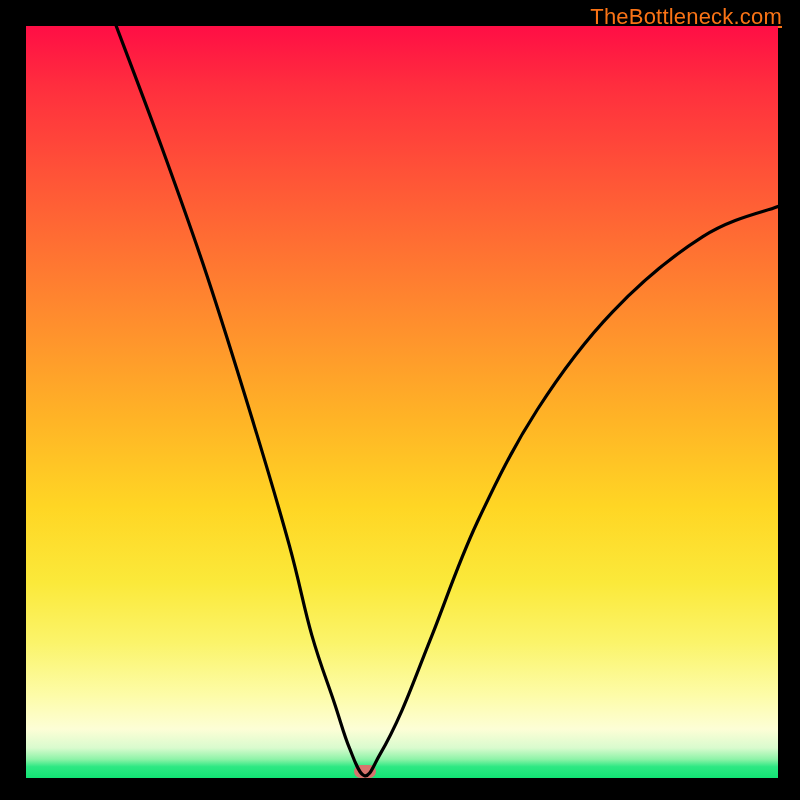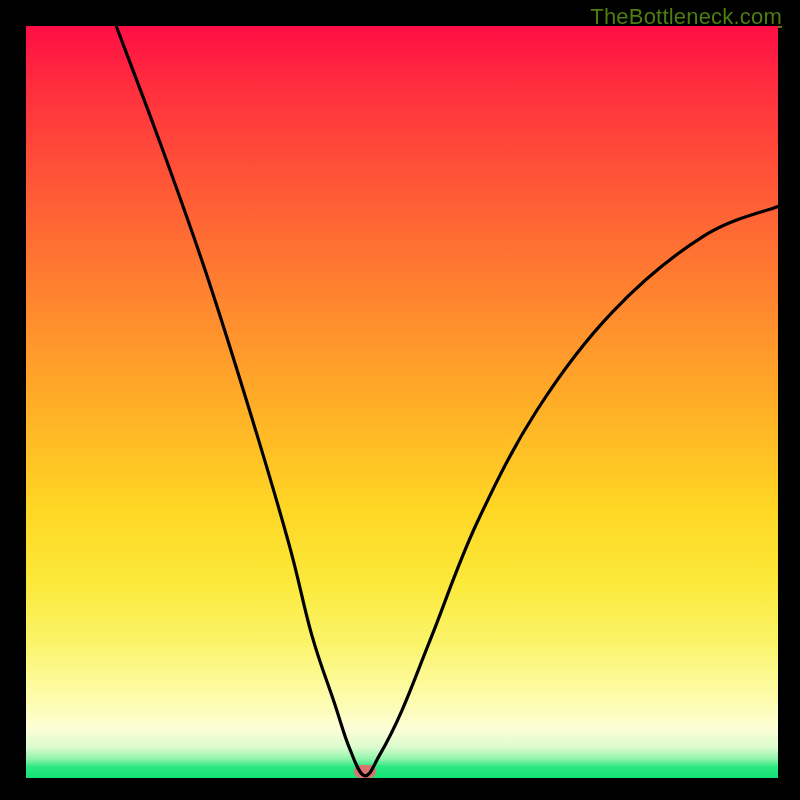--- a/index.html
+++ b/index.html
@@ -13,21 +13,21 @@
   .outer {
     position: relative;
     width: 800px;
     height: 800px;
     background: #000;
   }
   .watermark {
     position: absolute;
     top: 4px;
     right: 18px;
-    color: #4d7c0f;
+    color: #f97316;
     font-family: Arial, Helvetica, sans-serif;
     font-size: 22px;
     letter-spacing: 0.2px;
     user-select: none;
     text-decoration: underline;
   }
   .plot {
     position: absolute;
     left: 26px;
     top: 26px;

